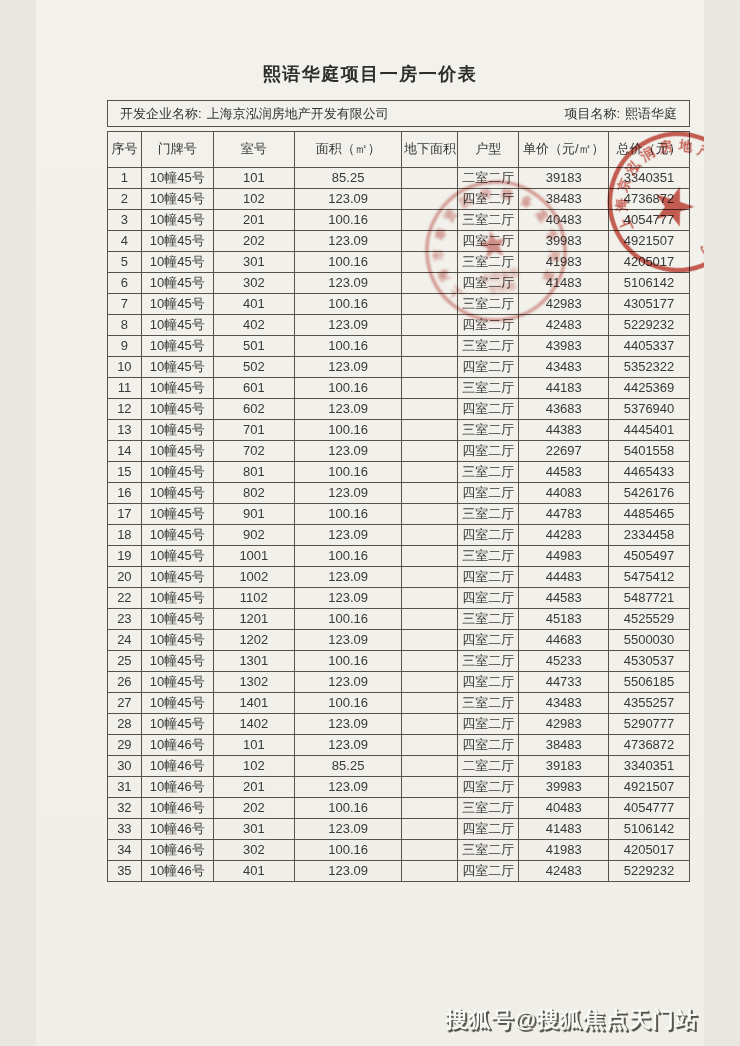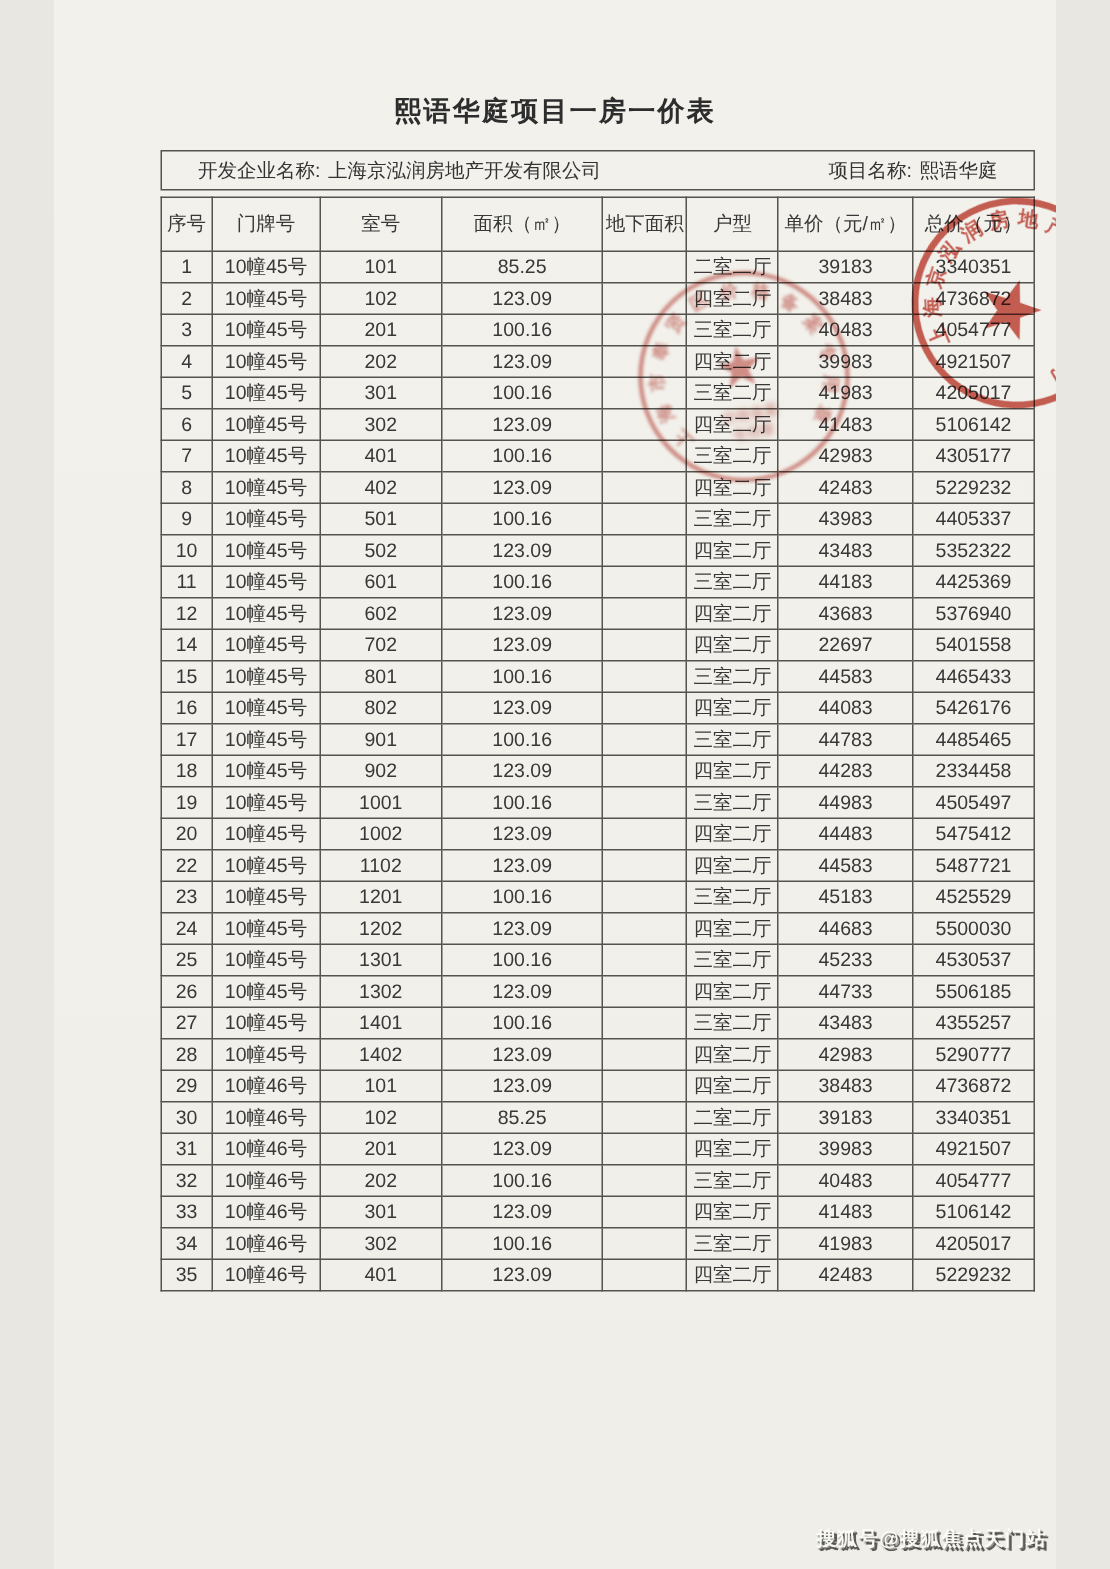--- a/index.html
+++ b/index.html
@@ -24,21 +24,21 @@
     color: #2d2d2d;
   }
   .info-bar {
     position: absolute;
     left: 71px; top: 100px;
     width: 583px; height: 27px;
     border: 1.6px solid #55534e;
     display: flex;
     justify-content: space-between;
     align-items: center;
-    padding: 0 24px;
+    padding: 0 12px;
     font-size: 13px;
     color: #333;
   }
   .info-label { margin-right: 5px; }
   .price-table {
     position: absolute;
     left: 71px; top: 131px;
     width: 583px;
     border-collapse: collapse;
     table-layout: fixed;
@@ -73,21 +73,21 @@
     pointer-events: none;
     mix-blend-mode: multiply;
   }
   #stamp-layer text {
     font-family: "Liberation Sans", "DejaVu Sans", sans-serif;
     font-weight: 600;
   }
   .watermark {
     position: absolute;
     right: 6px; bottom: 11px;
-    font-size: 13px;
+    font-size: 22px;
     font-weight: 700;
     letter-spacing: 1px;
     color: rgba(253, 253, 250, 0.96);
     text-shadow: 2px 2px 0 rgba(72, 70, 62, 0.85), 1px 1px 1px rgba(60, 58, 52, 0.6);
   }
 </style>
 </head>
 <body>
 
 <div class="page">
@@ -239,20 +239,30 @@
         </tr>
         <tr>
           <td>12</td>
           <td>10幢45号</td>
           <td>602</td>
           <td>123.09</td>
           <td></td>
           <td>四室二厅</td>
           <td>43683</td>
           <td>5376940</td>
+        </tr>
+        <tr>
+          <td>13</td>
+          <td>10幢45号</td>
+          <td>701</td>
+          <td>100.16</td>
+          <td></td>
+          <td>三室二厅</td>
+          <td>44383</td>
+          <td>4445401</td>
         </tr>
         <tr>
           <td>14</td>
           <td>10幢45号</td>
           <td>702</td>
           <td>123.09</td>
           <td></td>
           <td>四室二厅</td>
           <td>22697</td>
           <td>5401558</td>

